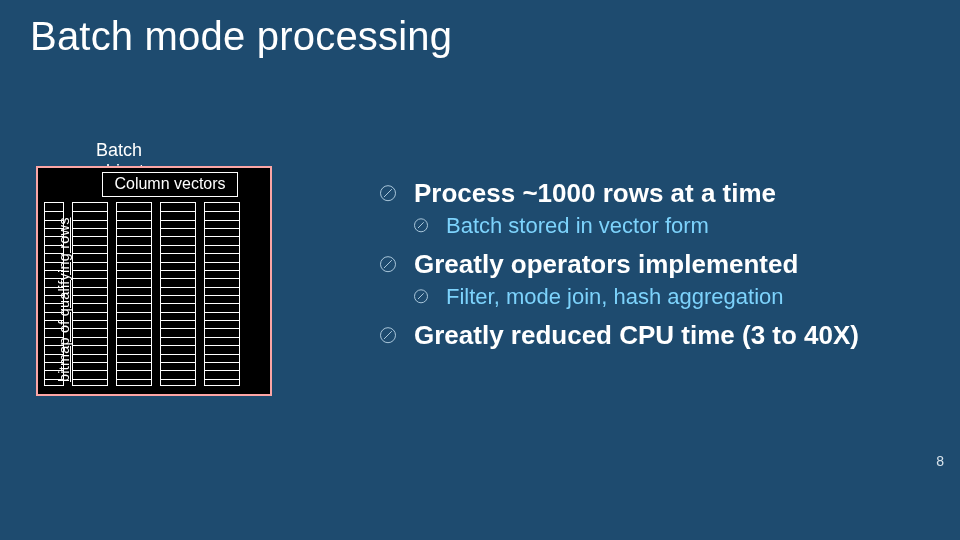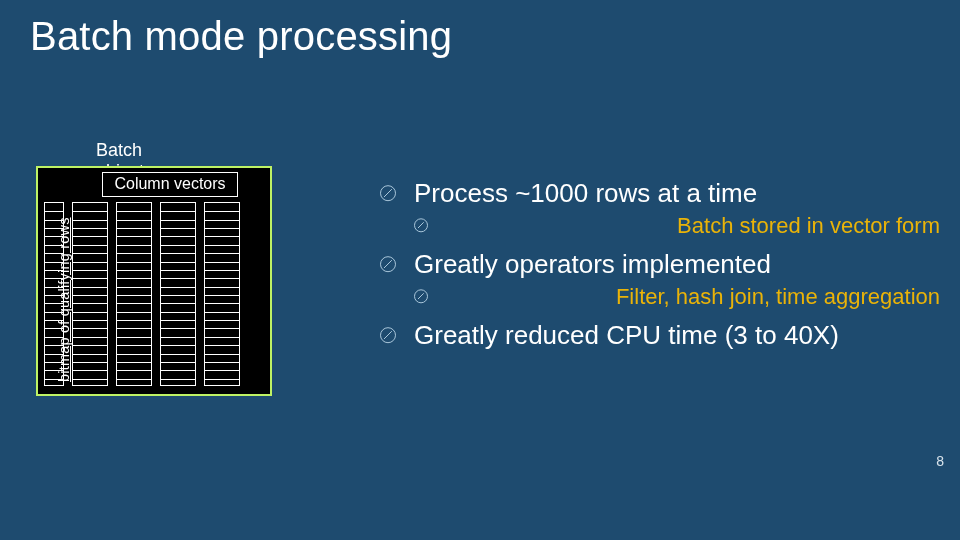--- a/index.html
+++ b/index.html
@@ -41,21 +41,21 @@
     font-size: 18px;
     color: #fff;
     font-weight: 400;
   }
   .batch-box {
     position: absolute;
     left: 0;
     top: 22px;
     width: 236px;
     height: 230px;
-    border: 2px solid #bef264;
+    border: 2px solid #fca5a5;
     background: #000;
     box-sizing: border-box;
   }
   .colvec-label {
     position: absolute;
     left: 64px;
     top: 4px;
     width: 136px;
     border: 1.5px solid #fff;
     box-sizing: border-box;
@@ -111,34 +111,33 @@
 
   
   .content {
     position: absolute;
     left: 380px;
     top: 172px;
     width: 560px;
   }
   .lvl1 {
     font-size: 26px;
-    font-weight: 400;
+    font-weight: 700;
     color: #ffffff;
     margin: 6px 0 4px 0;
     position: relative;
     padding-left: 34px;
   }
   .lvl2 {
     font-size: 22px;
     font-weight: 350;
-    color: #eab308;
+    color: #7dd3fc;
     margin: 4px 0 10px 34px;
     position: relative;
     padding-left: 32px;
-    text-align: right;
   }
   .bicon {
     position: absolute;
     left: 0;
     top: 50%;
     transform: translateY(-55%);
     width: 16px;
     height: 16px;
     border: 1.5px solid #a9c6da;
     border-radius: 50%;
@@ -307,21 +306,21 @@
     <div class="lvl2">
       <span class="bicon"></span>
       <span>Batch stored in vector form</span>
     </div>
     <div class="lvl1">
       <span class="bicon"></span>
       <span>Greatly operators implemented</span>
     </div>
     <div class="lvl2">
       <span class="bicon"></span>
-      <span>Filter, hash join, time aggregation</span>
+      <span>Filter, mode join, hash aggregation</span>
     </div>
     <div class="lvl1">
       <span class="bicon"></span>
       <span>Greatly reduced CPU time (3 to 40X)</span>
     </div>
   </div>
 
   <div class="pagenum">8</div>
 
 </div>

